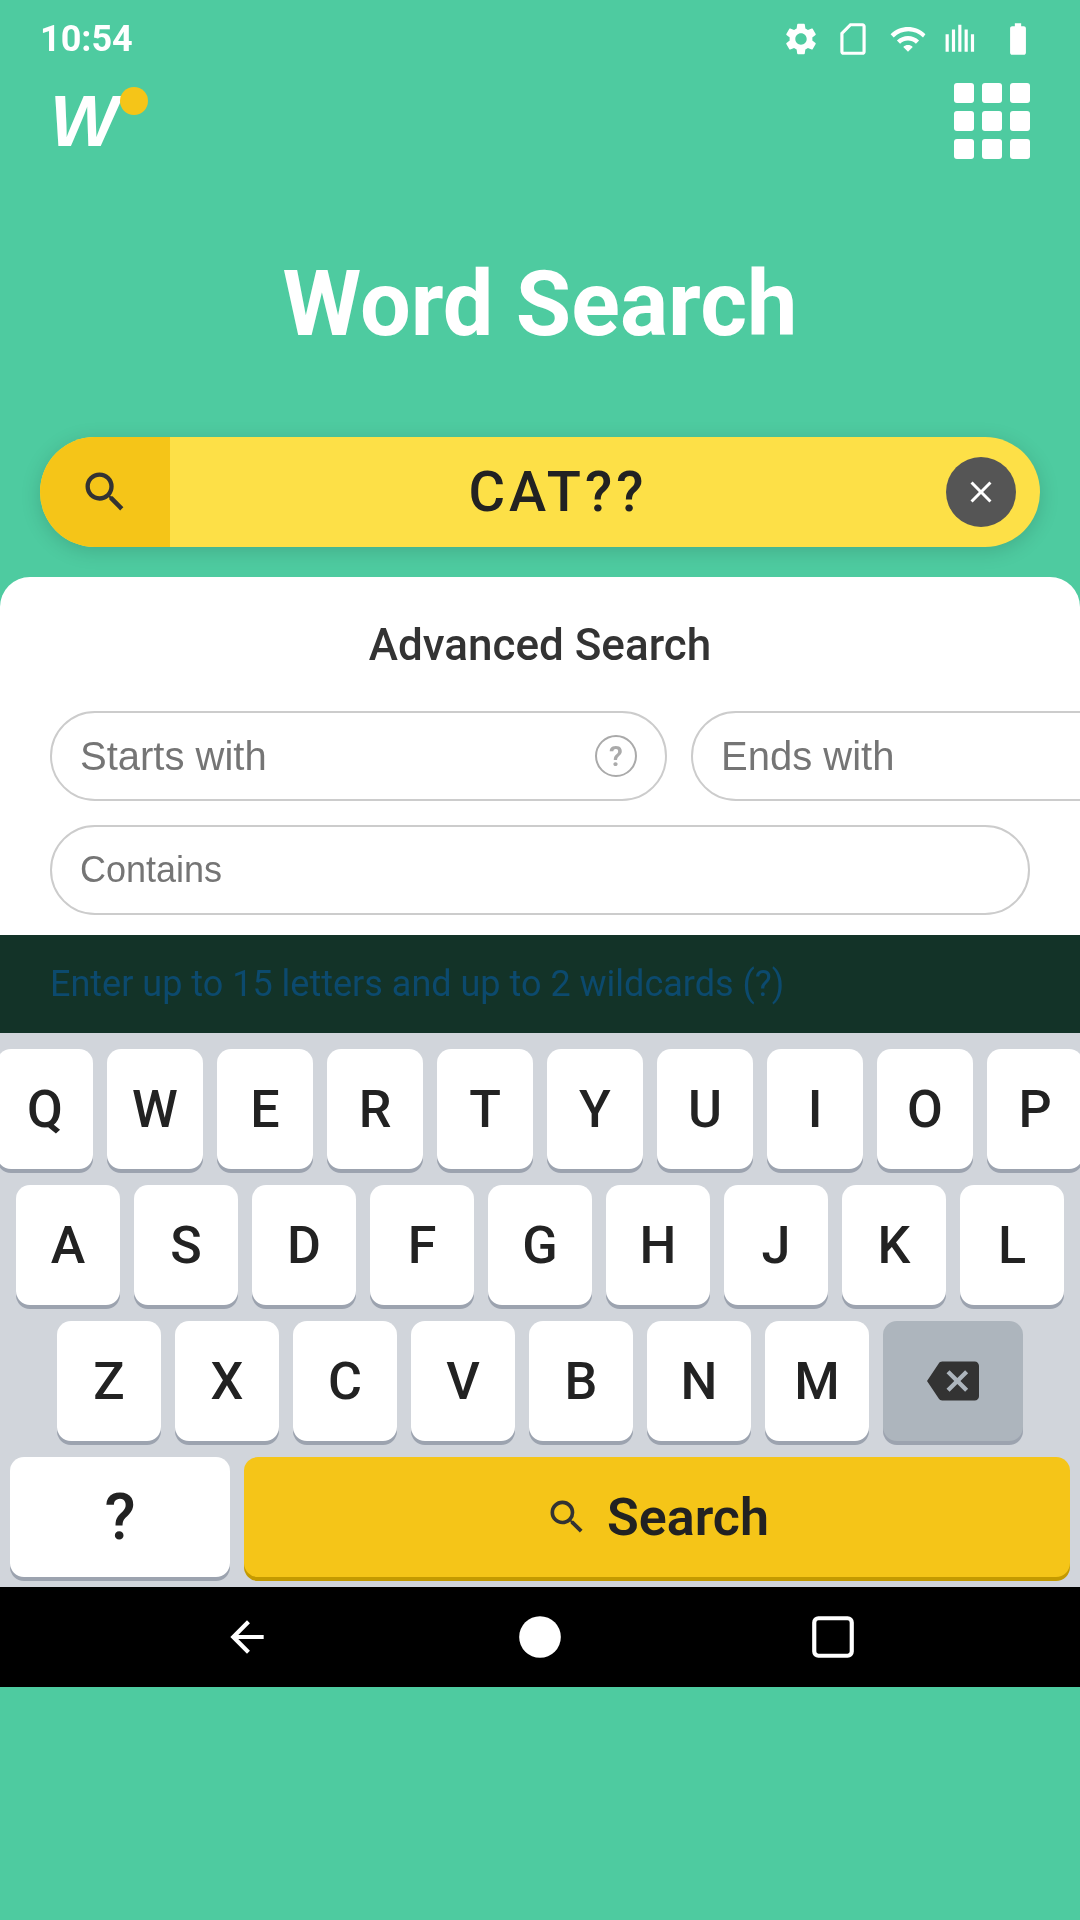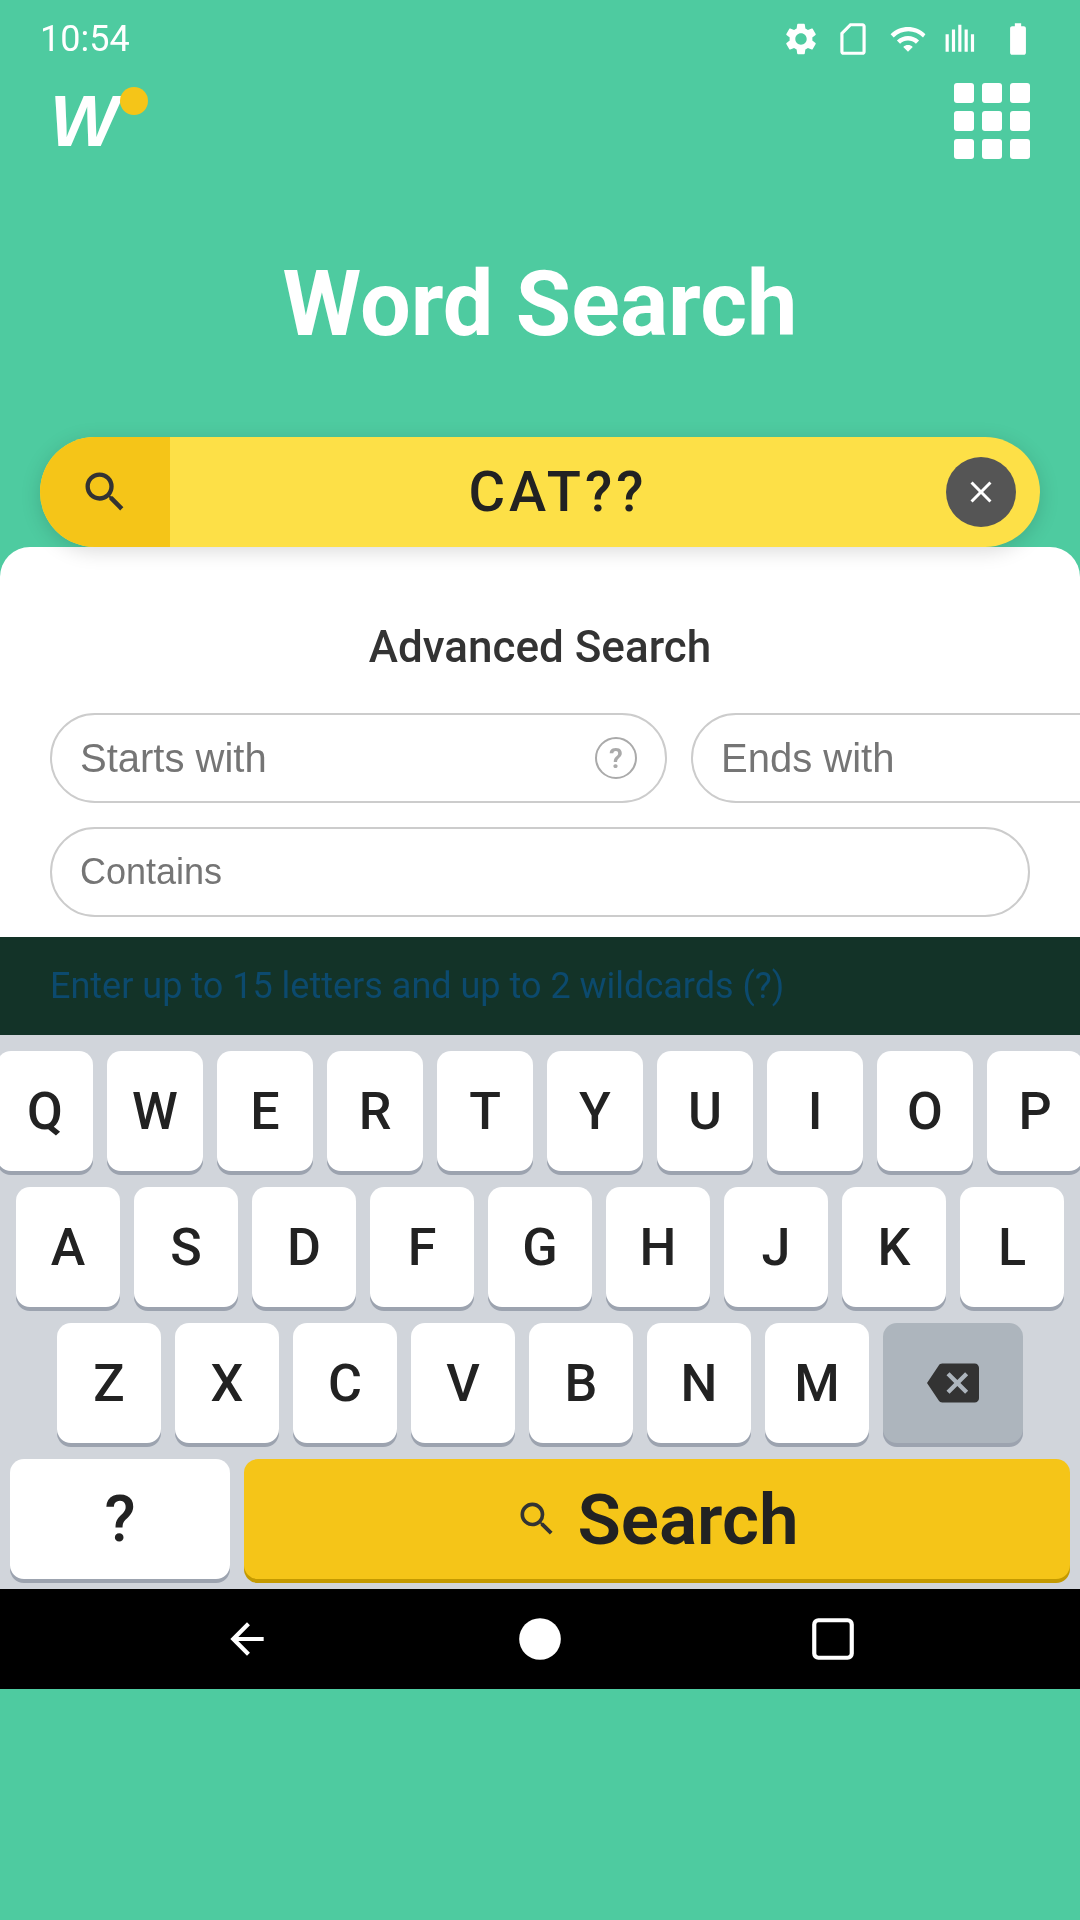--- a/index.html
+++ b/index.html
@@ -18,21 +18,21 @@
     .status-bar {
       display: flex;
       justify-content: space-between;
       align-items: center;
       padding: 18px 40px 10px 40px;
       height: 70px;
     }
     .status-time {
       color: white;
       font-size: 36px;
-      font-weight: 400;
+      font-weight: 700;
     }
     .status-icons {
       display: flex;
       align-items: center;
       gap: 14px;
     }
     .status-icons svg {
       fill: white;
     }
 
@@ -122,21 +122,22 @@
     .clear-btn svg {
       width: 36px;
       height: 36px;
       fill: white;
     }
 
     
     .advanced-panel {
       background: white;
       border-radius: 30px 30px 0 0;
-      padding: 74px 50px 20px 50px;
+      margin-top: 30px;
+      padding: 42px 50px 20px 50px;
     }
     .advanced-title {
       text-align: center;
       font-size: 44px;
       font-weight: 500;
       color: #333;
       margin-bottom: 40px;
     }
     .advanced-fields {
       display: flex;
@@ -256,21 +257,21 @@
     }
     .key-search {
       flex: 1;
       background: #F5C518;
       border-radius: 14px;
       height: 120px;
       display: flex;
       align-items: center;
       justify-content: center;
       gap: 18px;
-      font-size: 71px;
+      font-size: 52px;
       font-weight: 600;
       color: #222;
       box-shadow: 0 4px 0 #c49a00;
       cursor: pointer;
     }
     .key-search svg {
       width: 44px;
       height: 44px;
       fill: #333;
     }

